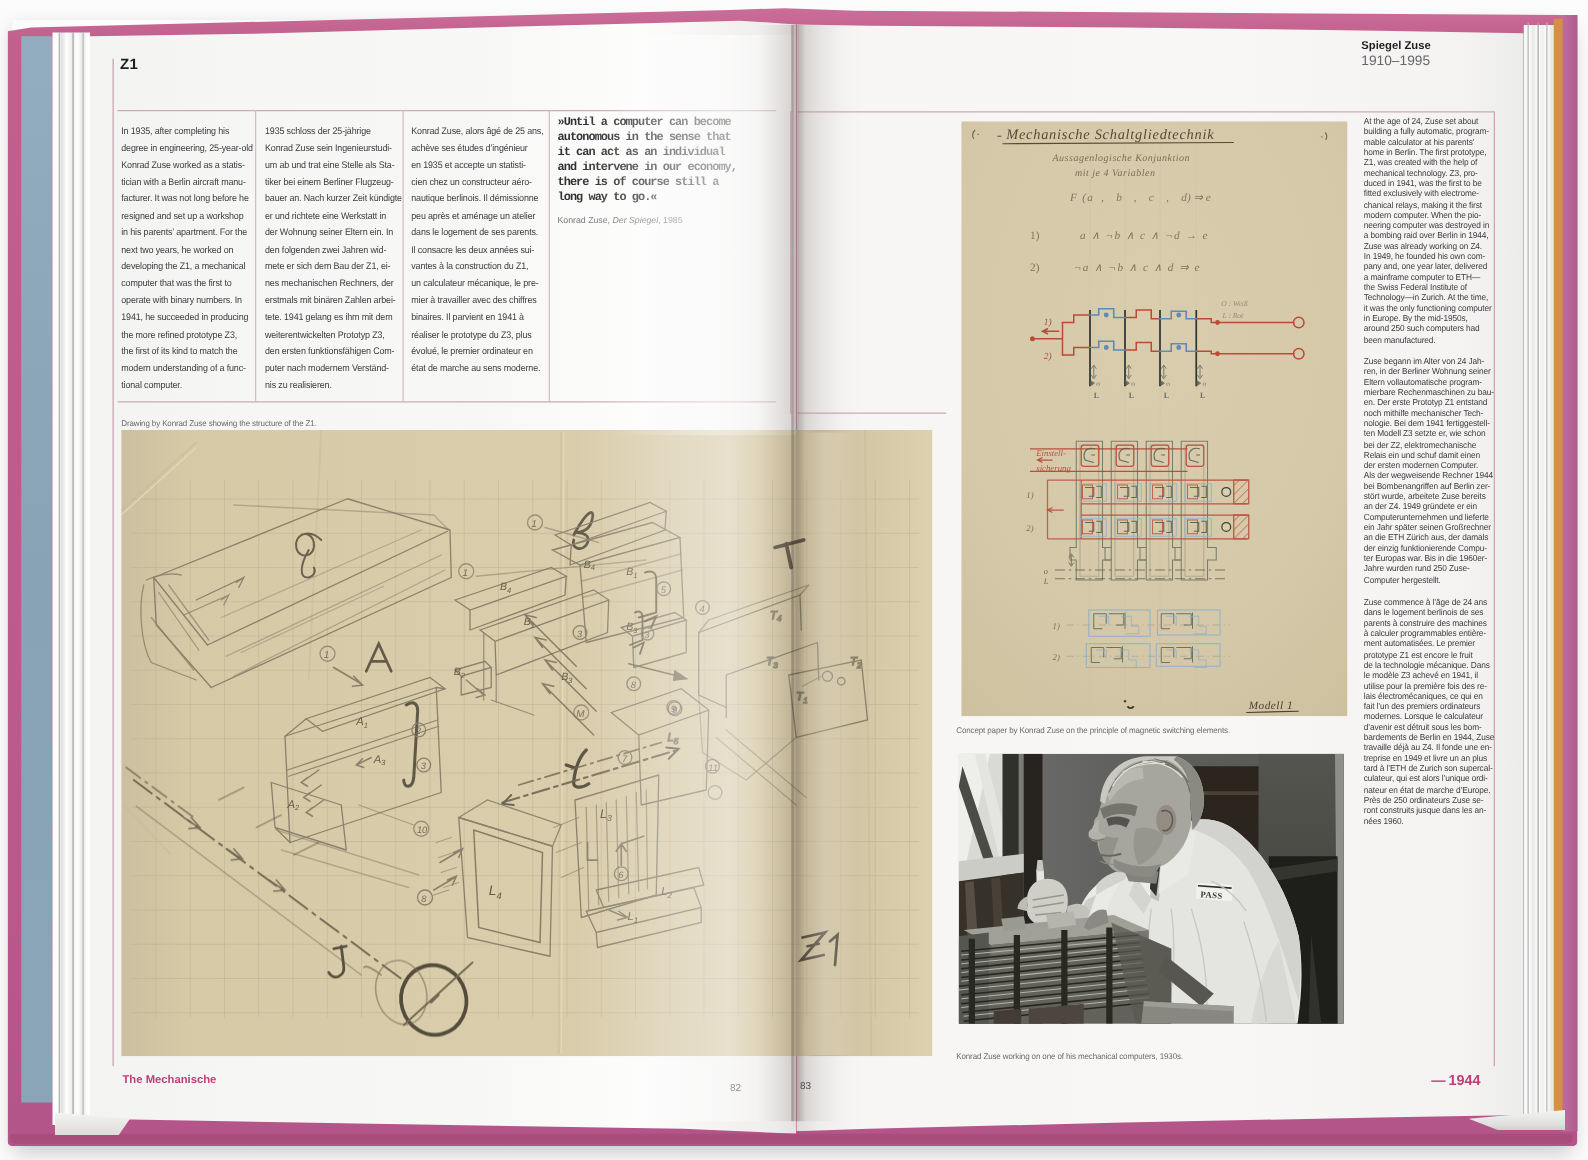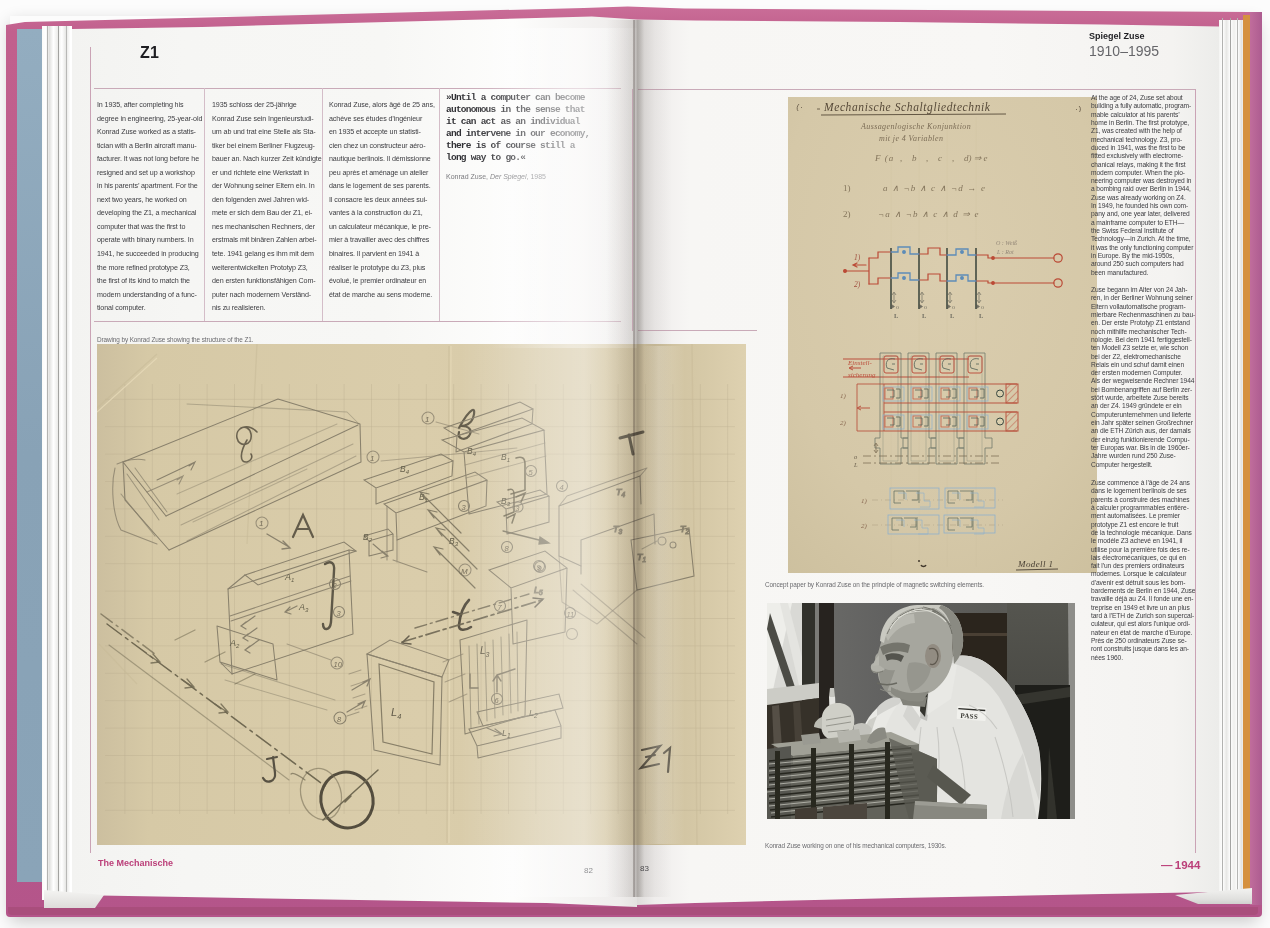--- a/index.html
+++ b/index.html
@@ -32,21 +32,21 @@
 <div class="abs" style="left:1237px;top:18px;width:1px;height:878px;background:#b6b6b4;"></div>
 
 <div class="abs" style="left:1243px;top:15px;width:8px;height:884px;background:#d5913f;"></div>
 
 <div class="abs" style="left:1250px;top:12px;width:12px;height:893px;background:linear-gradient(90deg,#c06d9c,#ad5c90);"></div>
 
 <div class="abs" style="left:72px;top:10px;width:565px;height:897px;background:linear-gradient(90deg,#f3f3f1 0%,#f6f6f4 20%,#f7f7f5 55%,#fdfdfc 78%,#efedec 97%,#e4e2e0 100%);clip-path:polygon(0 19px,23% 17px,49% 13px,76% 9px,92% 6.5px,100% 9.5px,100% 897px,84% 893px,40% 889px,0 885px);"></div>
 
 <div class="abs" style="left:637px;top:10px;width:582px;height:897px;background:linear-gradient(90deg,#dedcda 0%,#efedec 3%,#f7f6f4 9%,#f8f7f5 60%,#f4f3f1 92%,#ececea 100%);clip-path:polygon(0 9.5px,10% 10.5px,45% 12px,80% 14.5px,100% 16.5px,100% 882px,80% 884px,45% 888px,10% 893px,0 895px);"></div>
 
-<div class="abs" style="left:96px;top:44px;font-size:16px;font-weight:bold;color:#1e1e22;letter-spacing:.3px;margin-left:44px;">Z1</div>
+<div class="abs" style="left:96px;top:44px;font-size:12px;font-weight:bold;color:#1e1e22;letter-spacing:.3px;">Z1</div>
 
 <div class="abs" style="left:90px;top:47px;width:1px;height:806px;background:#caa3b5;"></div>
 
 <div class="abs" style="left:94px;top:88px;width:527px;height:1px;background:#c9aab8;"></div>
 
 <div class="abs" style="left:94px;top:321px;width:527px;height:1px;background:#c9aab8;"></div>
 
 <div class="abs" style="left:204px;top:88px;width:1px;height:233px;background:#d4bdc8;"></div>
 
 <div class="abs" style="left:322px;top:88px;width:1px;height:233px;background:#d4bdc8;"></div>
@@ -269,34 +269,34 @@
 </g>
 </svg>
 </div>
 
 <div class="abs" style="left:98px;top:858px;font-size:9px;font-weight:bold;color:#bb3f79;">The Mechanische</div>
 
 <div class="abs" style="left:584px;top:866px;font-size:8px;color:#4c4c50;">82</div>
 
 <div class="abs" style="left:640px;top:864px;font-size:8px;color:#4c4c50;">83</div>
 
-<div class="abs" style="left:1145px;top:859px;font-size:11.5px;font-weight:bold;color:#bb3f79;margin-left:16px;">— 1944</div>
+<div class="abs" style="left:1145px;top:859px;font-size:11.5px;font-weight:bold;color:#bb3f79;">— 1944</div>
 
 <div class="abs" style="left:1089px;top:31px;font-size:9px;font-weight:bold;color:#1e1e22;">Spiegel Zuse</div>
-<div class="abs" style="left:1089px;top:43px;font-size:14px;color:#66666a;">1910–1995</div>
+<div class="abs" style="left:1089px;top:43px;font-size:11px;color:#66666a;">1910–1995</div>
 
 <div class="abs" style="left:632px;top:89px;width:1px;height:242px;background:#caa3b5;"></div>
 
 <div class="abs" style="left:1195px;top:89px;width:1px;height:764px;background:#caa3b5;"></div>
 
 <div class="abs" style="left:638px;top:89px;width:557px;height:1px;background:#c9aab8;"></div>
 
 <div class="abs" style="left:638px;top:330px;width:119px;height:1px;background:#c9aab8;"></div>
 
-<div class="abs" style="left:788px;top:97px;width:252px;height:476px;">
+<div class="abs" style="left:769px;top:97px;width:252px;height:476px;">
 <svg width="309" height="476" viewBox="0 0 309 476">
 <defs>
 <radialGradient id="cpg" cx="0.5" cy="0.35" r="0.9">
 <stop offset="0" stop-color="#dacdae"></stop>
           <stop offset="0.6" stop-color="#d5c8a8"></stop>
           <stop offset="1" stop-color="#cbbe9c"></stop>
 </radialGradient>
 <pattern id="hatchR" width="5" height="5" patternUnits="userSpaceOnUse" patternTransform="rotate(45)">
 <line x1="0" y1="0" x2="0" y2="5" stroke="#bd5240" stroke-width="1"></line>
 </pattern>

